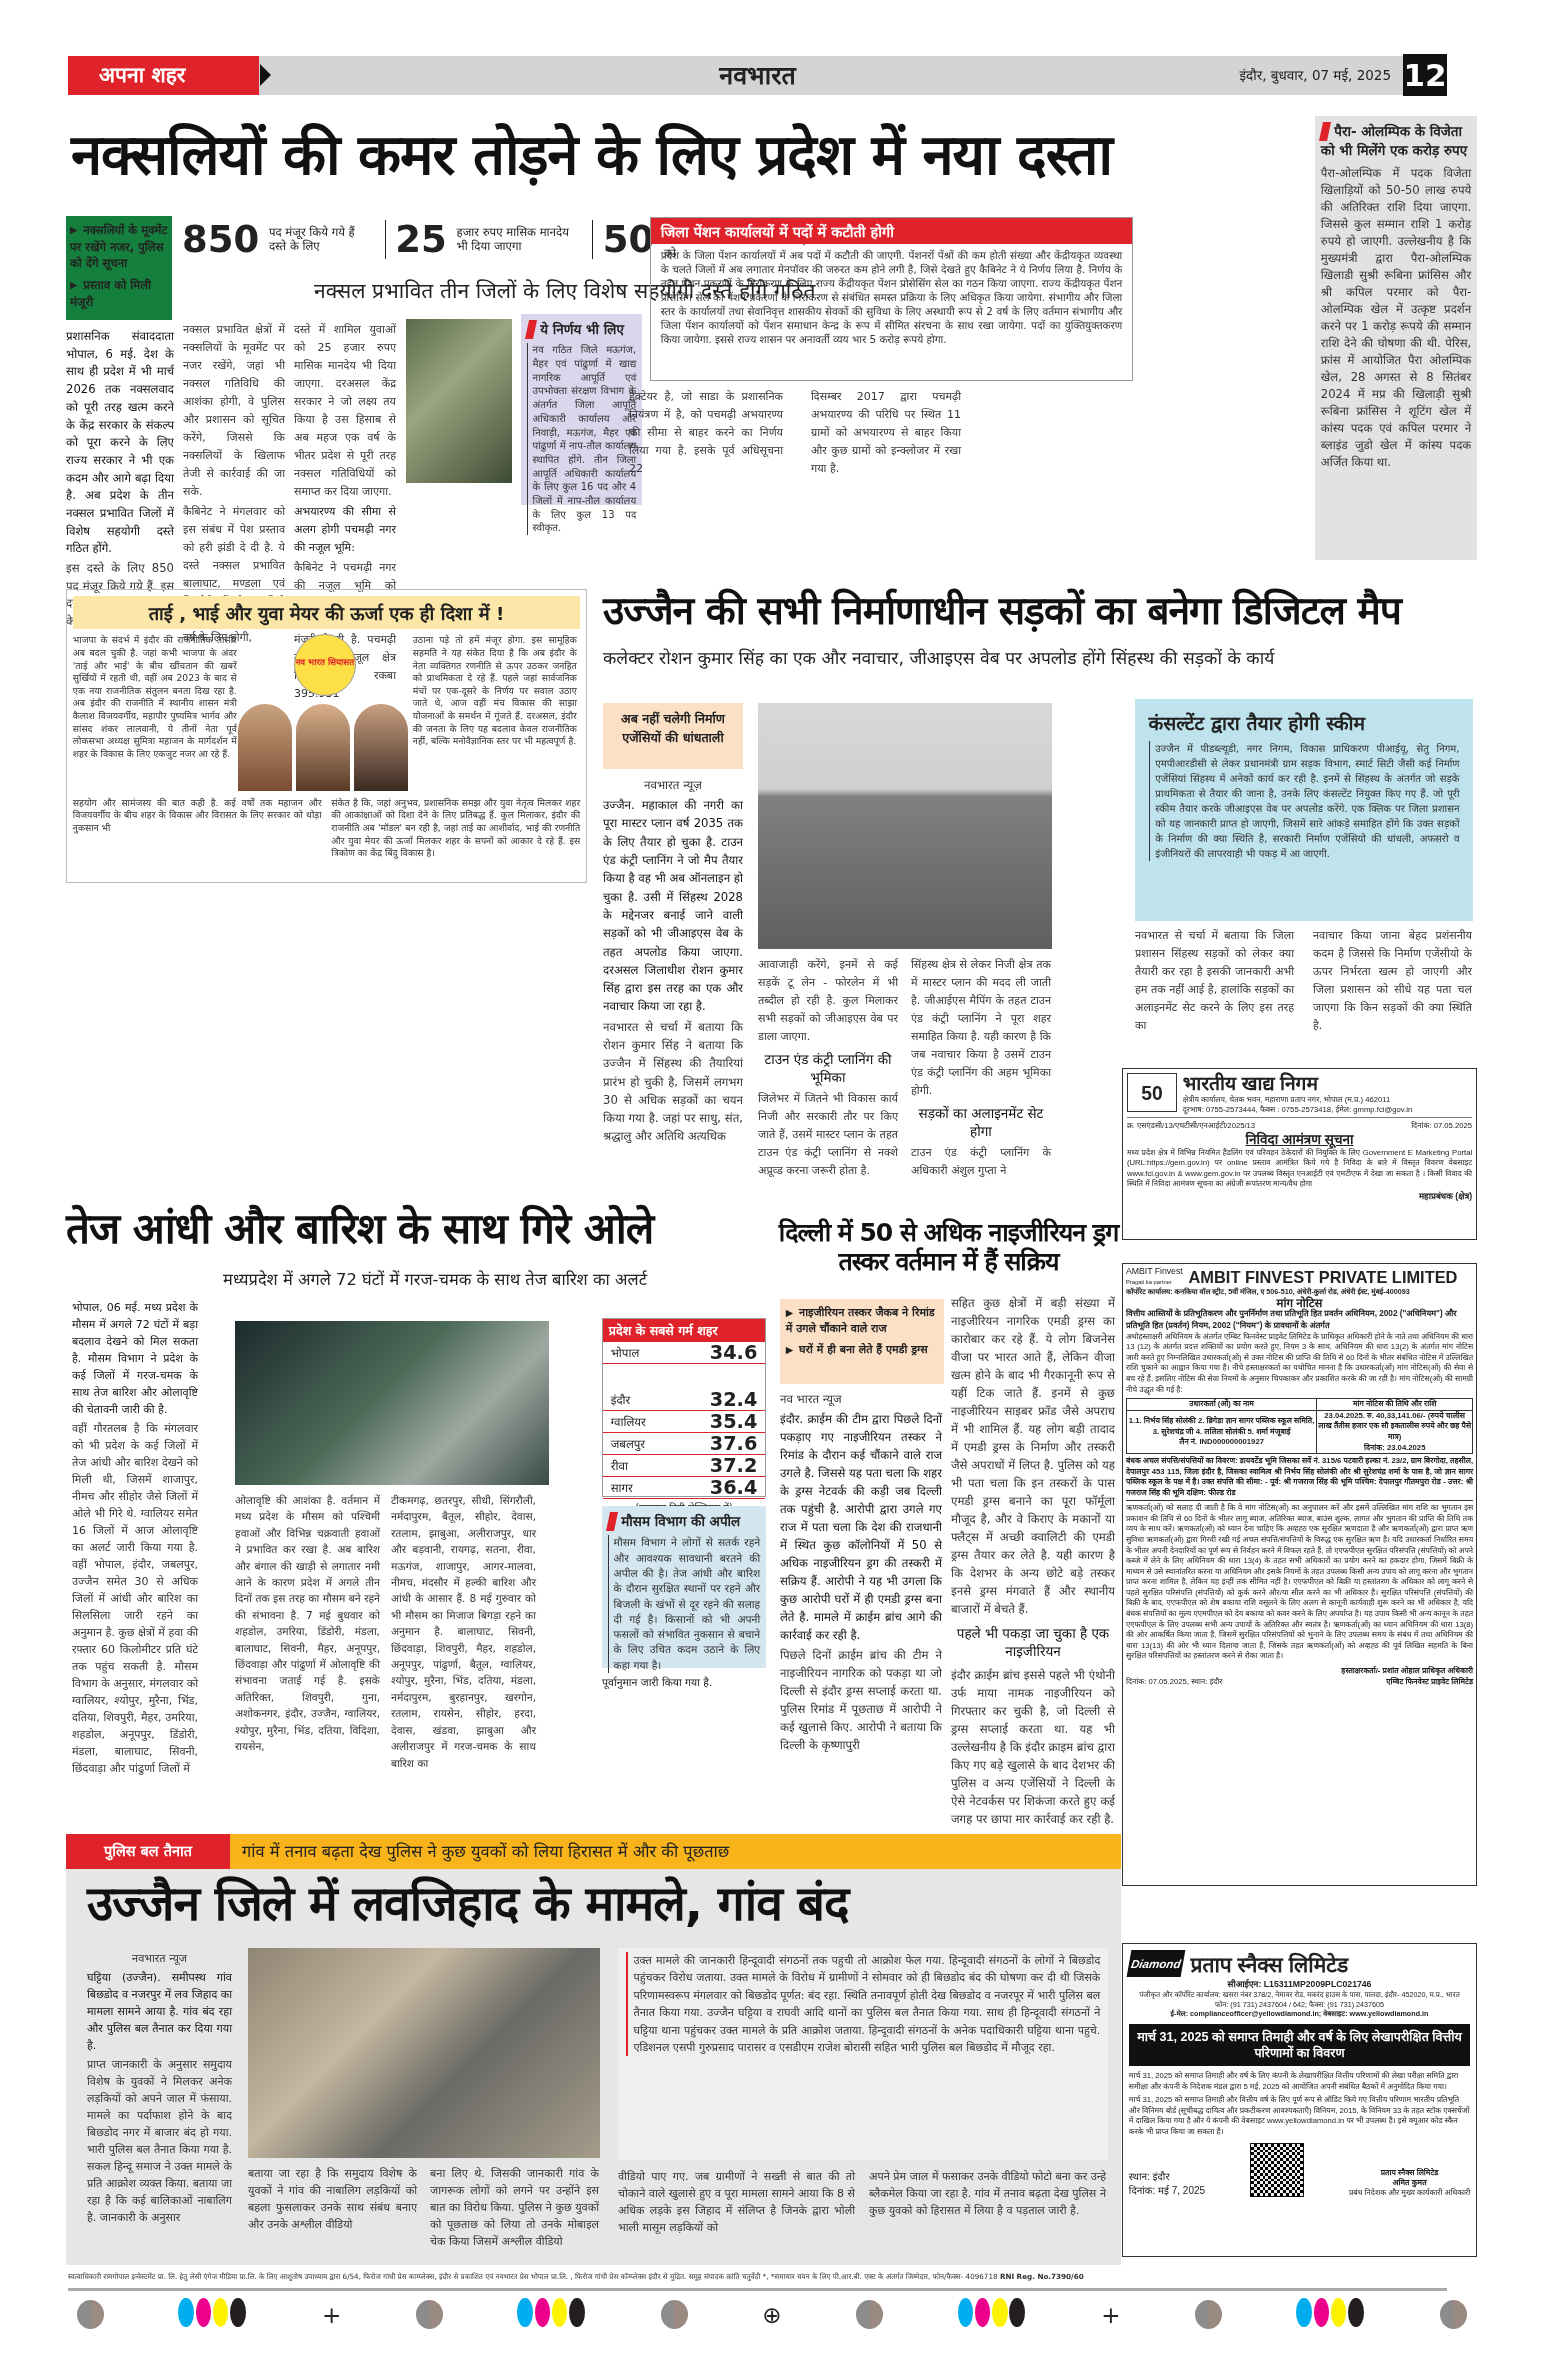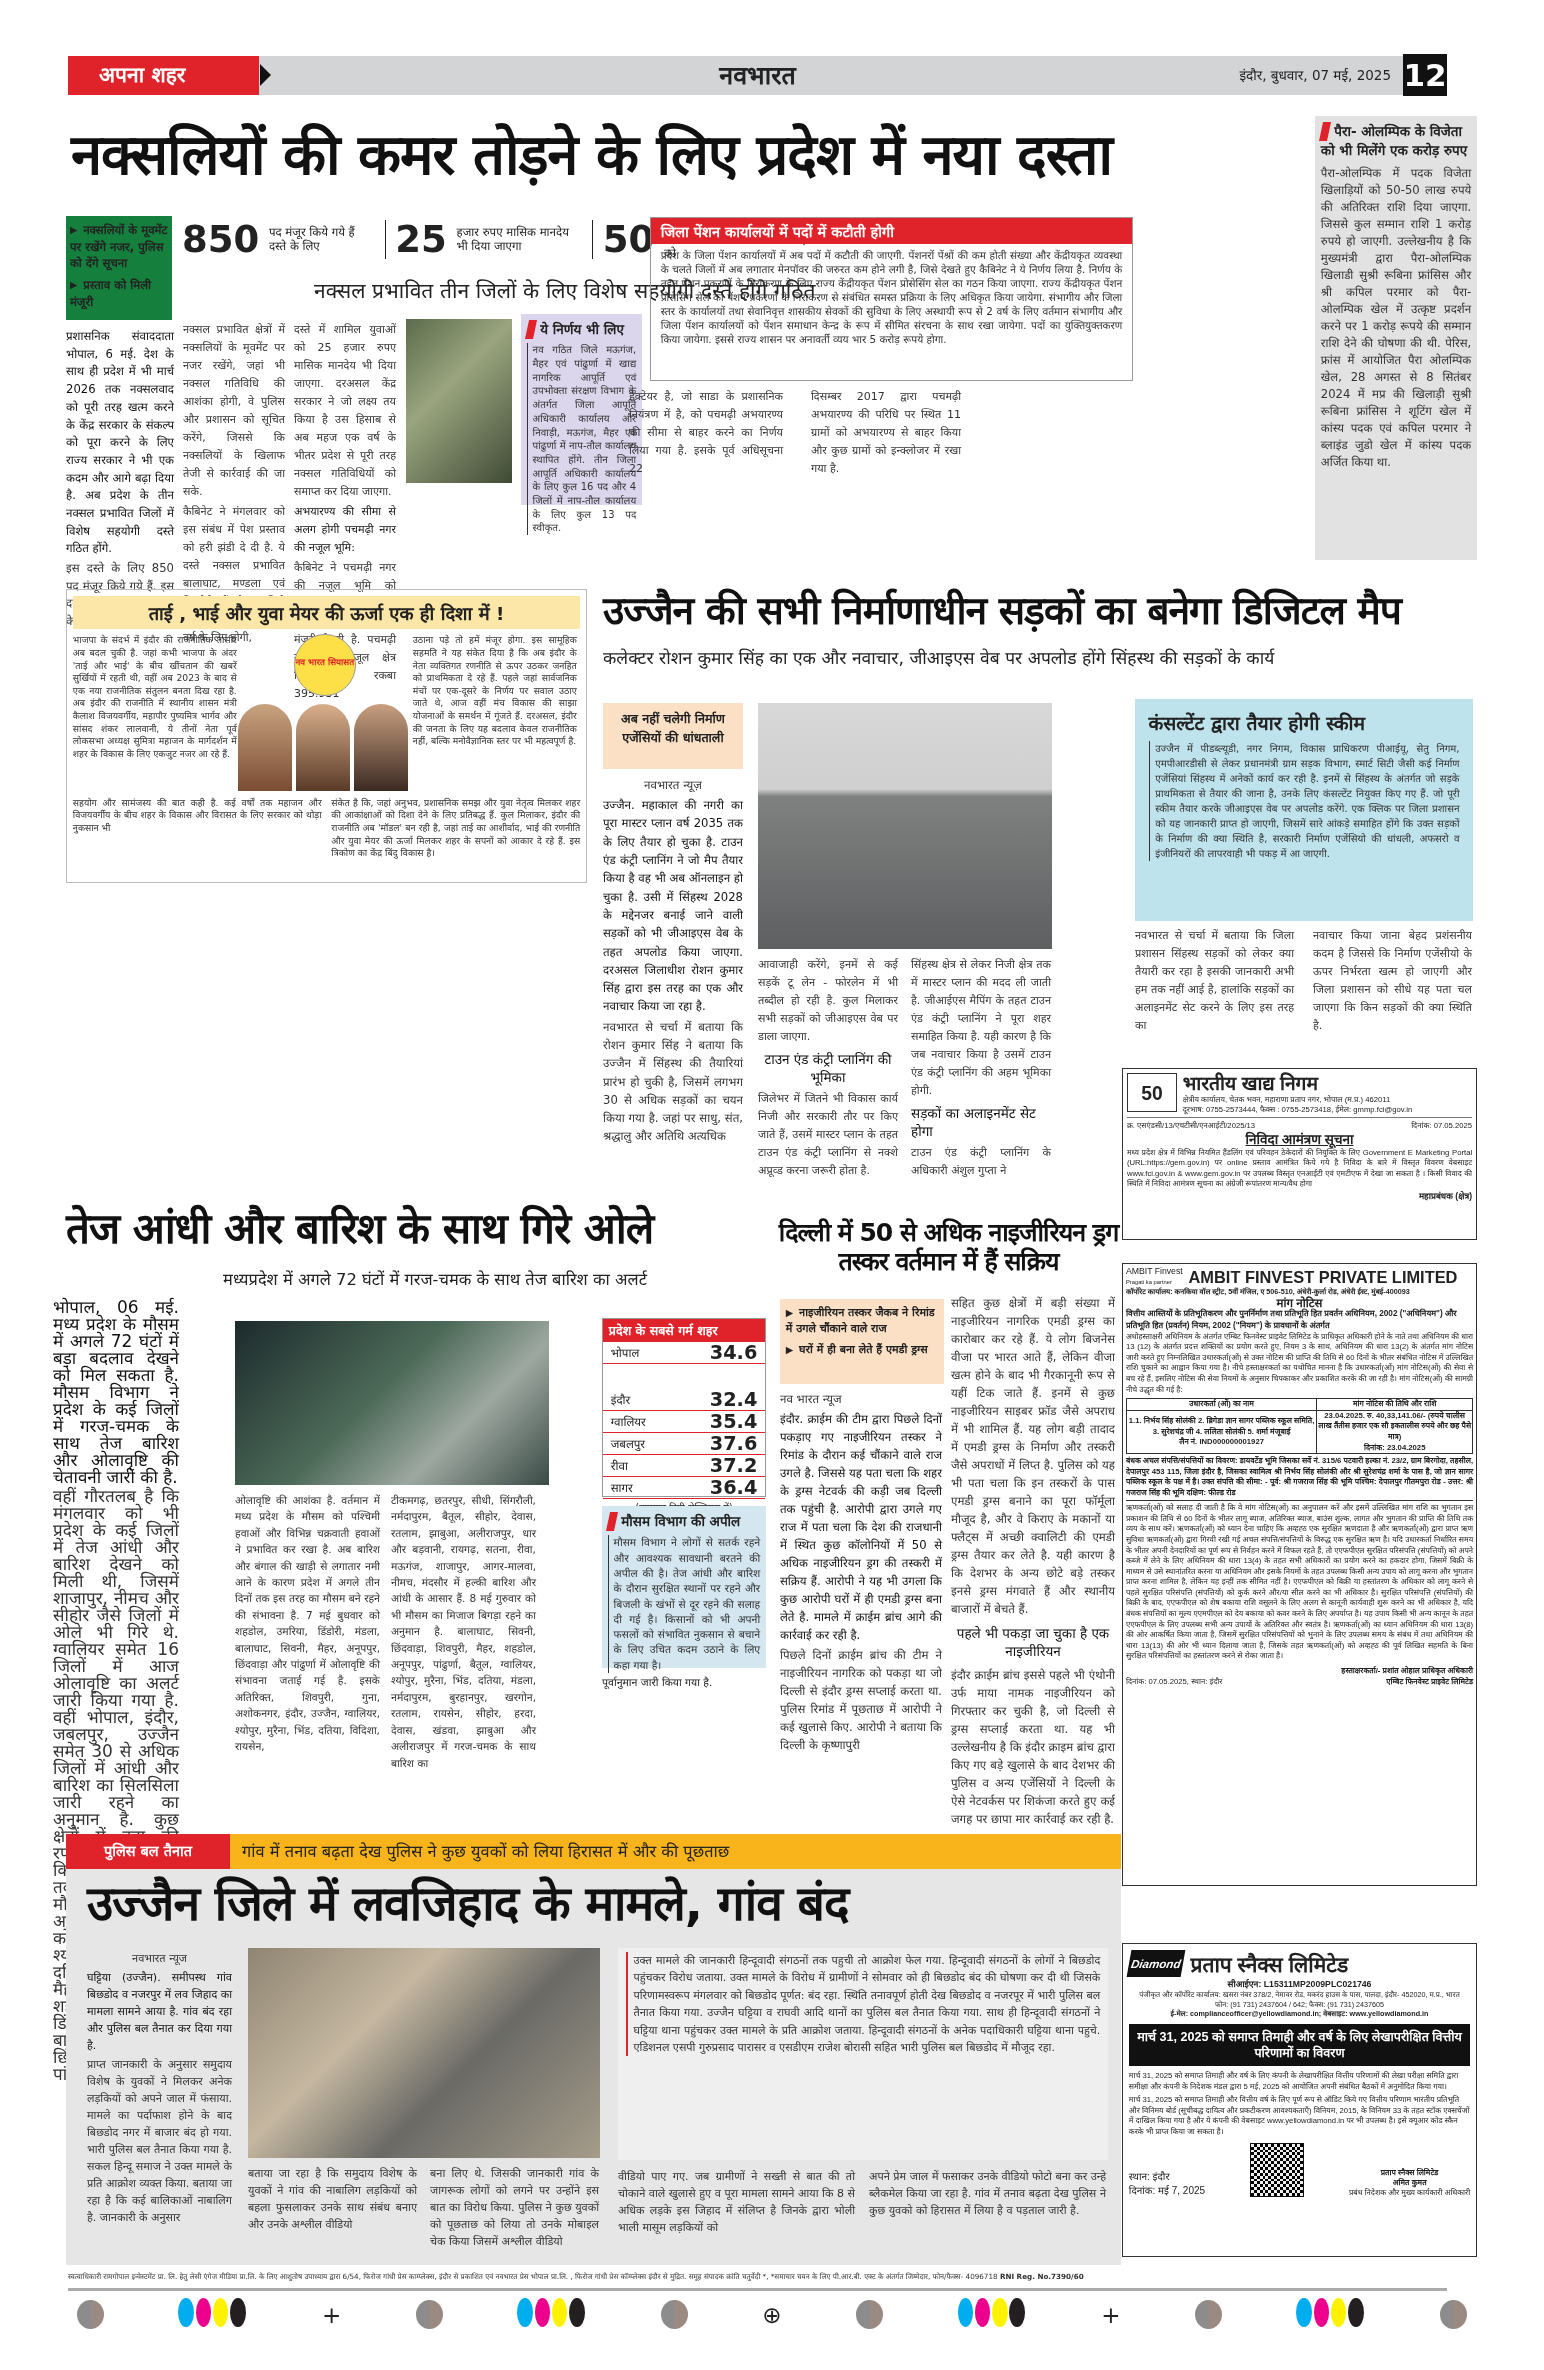--- a/index.html
+++ b/index.html
@@ -114,21 +114,21 @@
   <p>नवभारत से चर्चा में बताया कि रोशन कुमार सिंह ने बताया कि उज्जैन में सिंहस्थ की तैयारियां प्रारंभ हो चुकी है, जिसमें लगभग 30 से अधिक सड़कों का चयन किया गया है. जहां पर साधु, संत, श्रद्धालु और अतिथि अत्यधिक</p>
 </div>
 <div class="abs" style="left:758px;top:703px;width:294px;height:246px;background:linear-gradient(#d8d8d8 0%,#cfcfcf 35%,#7f8080 38%,#5e5f60 100%)"></div>
 <div class="abs txt" style="left:758px;top:956px;width:140px;font-size:11px">
   <p>आवाजाही करेंगे, इनमें से कई सड़कें टू लेन - फोरलेन में भी तब्दील हो रही है. कुल मिलाकर सभी सड़कों को जीआइएस वेब पर डाला जाएगा.</p>
   <p class="b" style="text-align:center;font-size:13.5px;margin:3.9px 0">टाउन एंड कंट्री प्लानिंग की भूमिका</p>
   <p>जिलेभर में जितने भी विकास कार्य निजी और सरकारी तौर पर किए जाते हैं, उसमें मास्टर प्लान के तहत टाउन एंड कंट्री प्लानिंग से नक्शे अप्रूव्ड करना जरूरी होता है.</p>
 </div>
 <div class="abs txt" style="left:911px;top:956px;width:140px;font-size:11px">
   <p>सिंहस्थ क्षेत्र से लेकर निजी क्षेत्र तक में मास्टर प्लान की मदद ली जाती है. जीआईएस मैपिंग के तहत टाउन एंड कंट्री प्लानिंग ने पूरा शहर समाहित किया है. यही कारण है कि जब नवाचार किया है उसमें टाउन एंड कंट्री प्लानिंग की अहम भूमिका होगी.</p>
-  <p class="b" style="text-align:left;font-size:13.5px;margin:3.9px 0">सड़कों का अलाइनमेंट सेट होगा</p>
+  <p class="b" style="text-align:center;font-size:13.5px;margin:3.9px 0">सड़कों का अलाइनमेंट सेट होगा</p>
   <p>टाउन एंड कंट्री प्लानिंग के अधिकारी अंशुल गुप्ता ने</p>
 </div>
 <div class="abs" style="left:1135px;top:699px;width:338px;height:222px;background:#bfe3ec;padding:9.7px 13.5px">
   <div style="font-weight:bold;font-size:19.3px;margin-bottom:5.8px">कंसल्टेंट द्वारा तैयार होगी स्कीम</div>
   <div class="txt" style="font-size:10px;line-height:15px;border-left:1.9px solid #333;padding-left:5.8px">उज्जैन में पीडब्ल्यूडी, नगर निगम, विकास प्राधिकरण पीआईयू, सेतु निगम, एमपीआरडीसी से लेकर प्रधानमंत्री ग्राम सड़क विभाग, स्मार्ट सिटी जैसी कई निर्माण एजेंसियां सिंहस्थ में अनेकों कार्य कर रही है. इनमें से सिंहस्थ के अंतर्गत जो सड़के प्राथमिकता से तैयार की जाना है, उनके लिए कंसल्टेंट नियुक्त किए गए हैं. जो पूरी स्कीम तैयार करके जीआइएस वेब पर अपलोड करेंगे. एक क्लिक पर जिला प्रशासन को यह जानकारी प्राप्त हो जाएगी, जिसमें सारे आंकड़े समाहित होंगे कि उक्त सड़कों के निर्माण की क्या स्थिति है, सरकारी निर्माण एजेंसियो की धांधली, अफसरो व इंजीनियरों की लापरवाही भी पकड़ में आ जाएगी.</div>
 </div>
 <div class="abs txt" style="left:1135px;top:927px;width:159px;font-size:11px">नवभारत से चर्चा में बताया कि जिला प्रशासन सिंहस्थ सड़कों को लेकर क्या तैयारी कर रहा है इसकी जानकारी अभी हम तक नहीं आई है, हालांकि सड़कों का अलाइनमेंट सेट करने के लिए इस तरह का</div>
 <div class="abs txt" style="left:1313px;top:927px;width:159px;font-size:11px">नवाचार किया जाना बेहद प्रशंसनीय कदम है जिससे कि निर्माण एजेंसीयो के ऊपर निर्भरता खत्म हो जाएगी और जिला प्रशासन को सीधे यह पता चल जाएगा कि किन सड़कों की क्या स्थिति है.</div>
 
 <div class="abs" style="left:1122px;top:1068px;width:355px;height:172px;border:1.9px solid #333;padding:3.9px;font-family:'Liberation Sans',sans-serif">
@@ -144,21 +144,21 @@
       <span>क्र. एसएंडसी/13/एचटीसी/एनआईटी/2025/13</span>
       <span>दिनांक: 07.05.2025</span>
     </div>
   <div style="text-align:center;font-weight:bold;font-size:13.5px;text-decoration:underline">निविदा आमंत्रण सूचना</div>
   <div style="font-size:7.7px;line-height:10.6px;text-align:justify">मध्य प्रदेश क्षेत्र में विभिन्न नियमित हैंडलिंग एवं परिवहन ठेकेदारों की नियुक्ति के लिए Government E Marketing Portal (URL:https://gem.gov.in) पर online प्रस्ताव आमंत्रित किये गये है निविदा के बारे में विस्तृत विवरण वेबसाइट www.fci.gov.in &amp; www.gem.gov.in पर उपलब्ध विस्तृत एनआईटी एवं एमटीएफ में देखा जा सकता है । किसी विवाद की स्थिति में निविदा आमंत्रण सूचना का अंग्रेजी रूपांतरण मान्य/वैध होगा</div>
   <div style="text-align:right;font-weight:bold;font-size:8.7px">महाप्रबंधक (क्षेत्र)</div>
 </div>
 
 <div class="abs hl" style="left:66px;top:1207px;width:695px;font-size:42px">तेज आंधी और बारिश के साथ गिरे ओले</div>
 <div class="abs" style="left:97px;top:1267px;width:676px;font-size:16.4px;text-align:center">मध्यप्रदेश में अगले 72 घंटों में गरज-चमक के साथ तेज बारिश का अलर्ट</div>
-<div class="abs txt" style="left:53px;top:1299px;width:126px;font-size:17px;line-height:17px">
+<div class="abs txt" style="left:72px;top:1299px;width:126px;font-size:11px;line-height:17px">
   <p class="b">भोपाल, 06 मई. मध्य प्रदेश के मौसम में अगले 72 घंटों में बड़ा बदलाव देखने को मिल सकता है. मौसम विभाग ने प्रदेश के कई जिलों में गरज-चमक के साथ तेज बारिश और ओलावृष्टि की चेतावनी जारी की है.</p>
   <p>वहीं गौरतलब है कि मंगलवार को भी प्रदेश के कई जिलों में तेज आंधी और बारिश देखने को मिली थी, जिसमें शाजापुर, नीमच और सीहोर जैसे जिलों में ओले भी गिरे थे. ग्वालियर समेत 16 जिलों में आज ओलावृष्टि का अलर्ट जारी किया गया है. वहीं भोपाल, इंदौर, जबलपुर, उज्जैन समेत 30 से अधिक जिलों में आंधी और बारिश का सिलसिला जारी रहने का अनुमान है. कुछ क्षेत्रों में हवा की रफ्तार 60 किलोमीटर प्रति घंटे तक पहुंच सकती है. मौसम विभाग के अनुसार, मंगलवार को ग्वालियर, श्योपुर, मुरैना, भिंड, दतिया, शिवपुरी, मैहर, उमरिया, शहडोल, अनूपपुर, डिंडोरी, मंडला, बालाघाट, सिवनी, छिंदवाड़ा और पांढुर्णा जिलों में</p>
 </div>
 <div class="abs" style="left:235px;top:1321px;width:314px;height:164px;background:linear-gradient(135deg,#1c2a2c,#4c6a58 45%,#9da8a0 70%,#3a4a45)"></div>
 <div class="abs txt" style="left:235px;top:1492px;width:145px;font-size:10.6px;line-height:16.4px">ओलावृष्टि की आशंका है. वर्तमान में मध्य प्रदेश के मौसम को पश्चिमी हवाओं और विभिन्न चक्रवाती हवाओं ने प्रभावित कर रखा है. अब बारिश और बंगाल की खाड़ी से लगातार नमी आने के कारण प्रदेश में अगले तीन दिनों तक इस तरह का मौसम बने रहने की संभावना है. 7 मई बुधवार को शहडोल, उमरिया, डिंडोरी, मंडला, बालाघाट, सिवनी, मैहर, अनूपपुर, छिंदवाड़ा और पांढुर्णा में ओलावृष्टि की संभावना जताई गई है. इसके अतिरिक्त, शिवपुरी, गुना, अशोकनगर, इंदौर, उज्जैन, ग्वालियर, श्योपुर, मुरैना, भिंड, दतिया, विदिशा, रायसेन,</div>
 <div class="abs txt" style="left:391px;top:1492px;width:145px;font-size:10.6px;line-height:16.4px">टीकमगढ़, छतरपुर, सीधी, सिंगरौली, नर्मदापुरम, बैतूल, सीहोर, देवास, रतलाम, झाबुआ, अलीराजपुर, धार और बड़वानी, रायगढ़, सतना, रीवा, मऊगंज, शाजापुर, आगर-मालवा, नीमच, मंदसौर में हल्की बारिश और आंधी के आसार हैं. 8 मई गुरुवार को भी मौसम का मिजाज बिगड़ा रहने का अनुमान है. बालाघाट, सिवनी, छिंदवाड़ा, शिवपुरी, मैहर, शहडोल, अनूपपुर, पांढुर्णा, बैतूल, ग्वालियर, श्योपुर, मुरैना, भिंड, दतिया, मंडला, नर्मदापुरम, बुरहानपुर, खरगोन, रतलाम, रायसेन, सीहोर, हरदा, देवास, खंडवा, झाबुआ और अलीराजपुर में गरज-चमक के साथ बारिश का</div>
 
 <div class="abs" style="left:602px;top:1318px;width:164px;height:179px;border:1px solid #999">
   <div style="background:#e0232a;color:#fff;font-weight:bold;font-size:12.6px;padding:2.9px 5.8px">प्रदेश के सबसे गर्म शहर</div>
   <div id="temp-rows">

